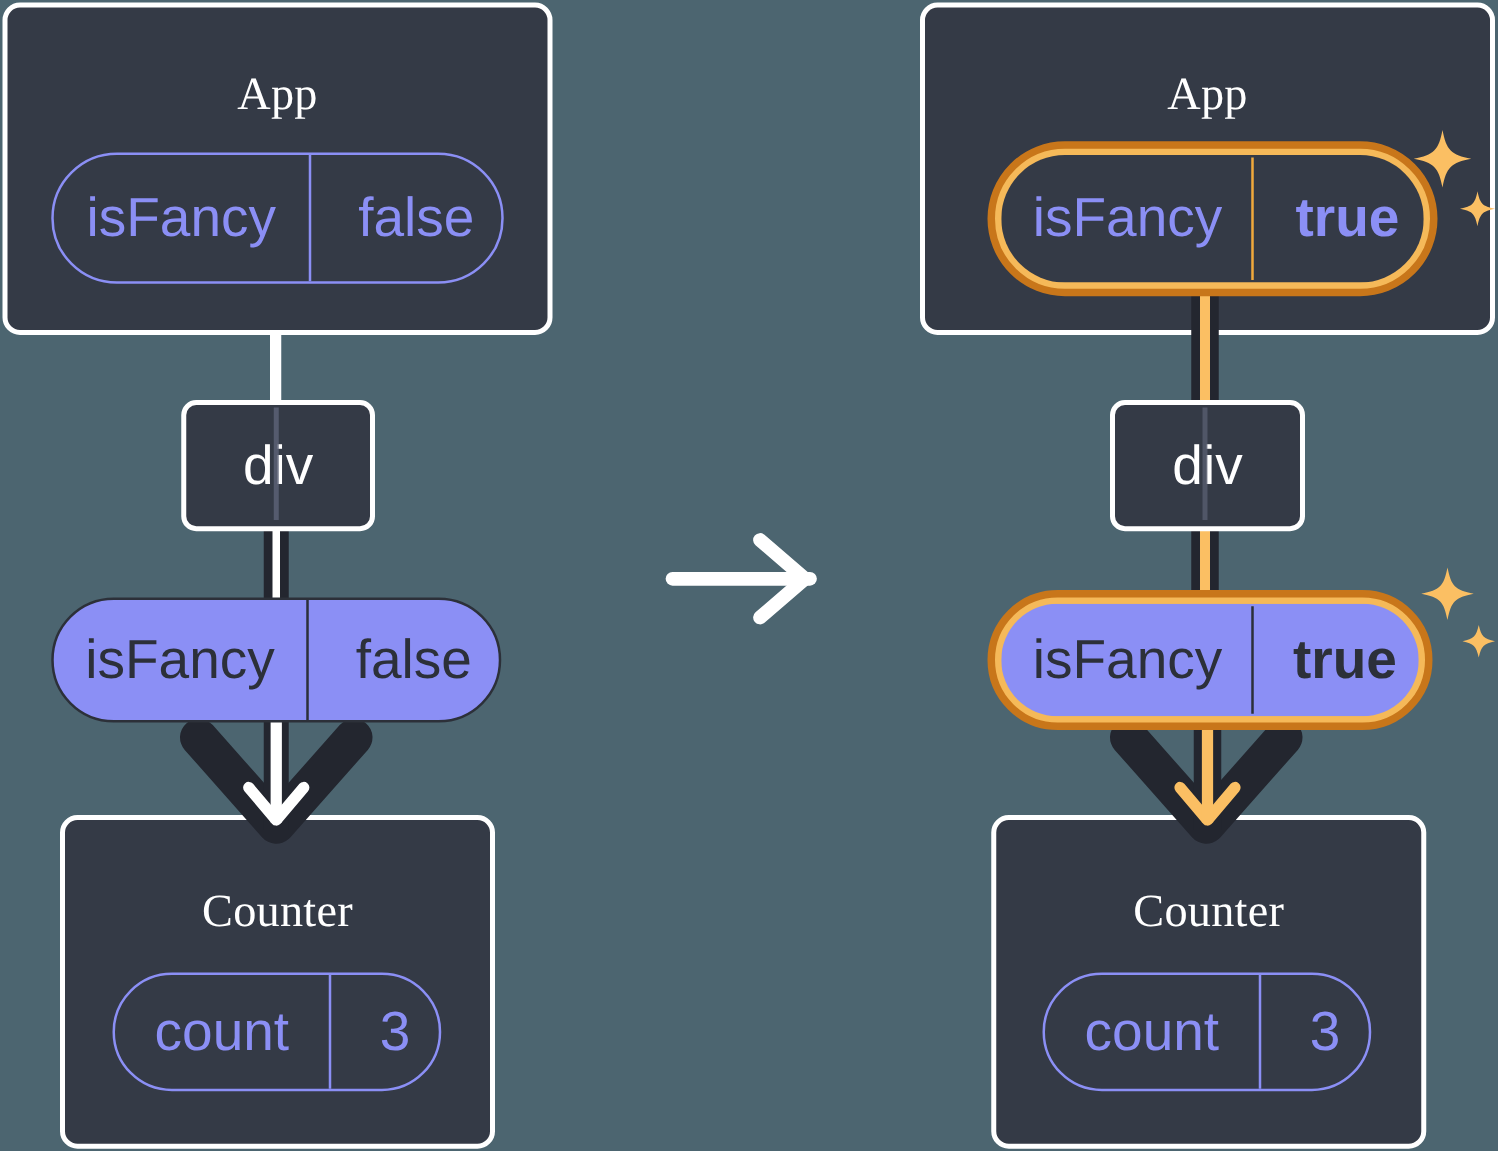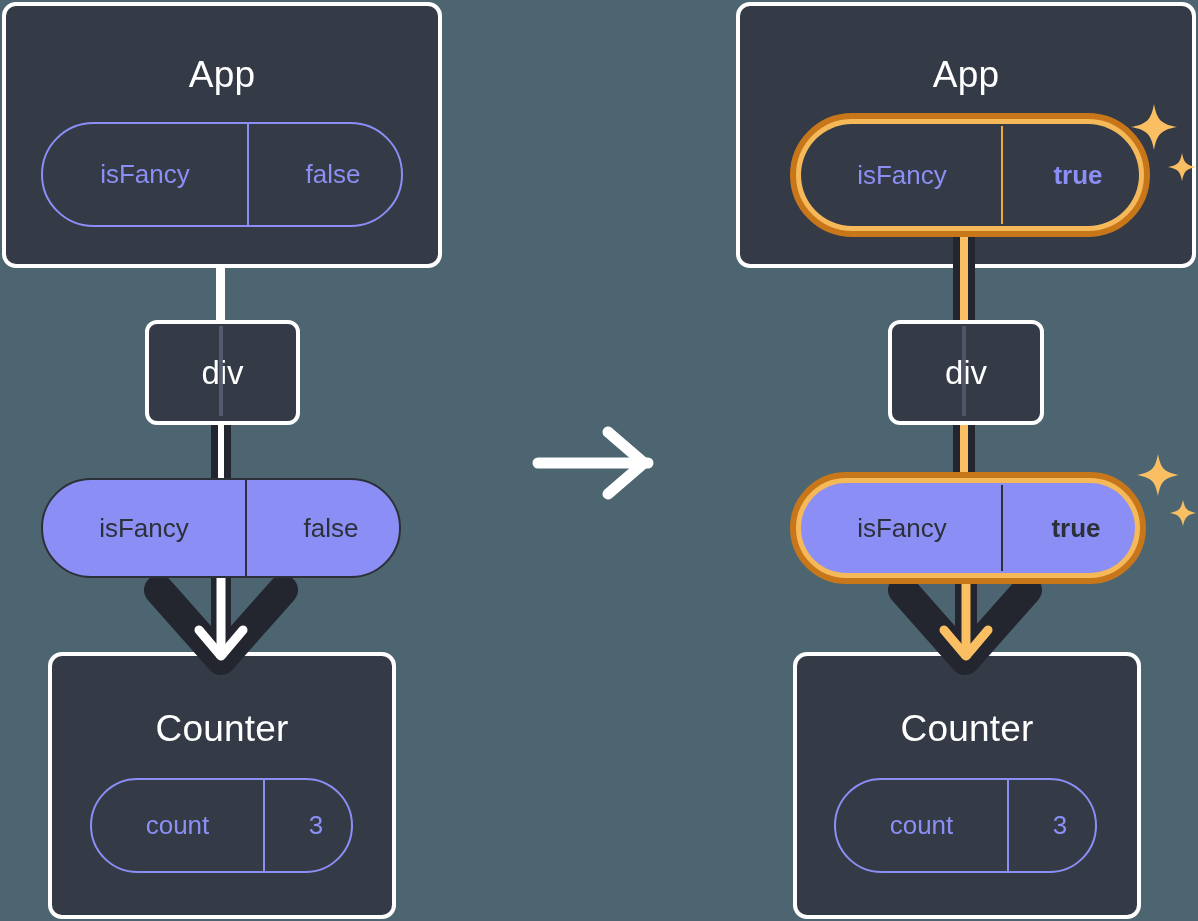--- a/index.html
+++ b/index.html
@@ -29,32 +29,33 @@
   }
   .card-title {
     position: absolute;
     left: 0;
     right: 0;
     text-align: center;
     color: #ffffff;
     font-size: 37px;
     font-weight: 400;
     letter-spacing: 0.2px;
+    font-family: Liberation Serif, serif;
   }
   .div-box {
     position: absolute;
     background: #343a46;
     border: 4px solid #ffffff;
     border-radius: 12px;
     box-sizing: border-box;
     display: flex;
     align-items: center;
     justify-content: center;
     color: #ffffff;
-    font-size: 33px;
+    font-size: 44px;
     z-index: 6;
   }
 
   
   .pill {
     position: absolute;
     box-sizing: border-box;
     display: flex;
     align-items: stretch;
     border-radius: 999px;
@@ -79,21 +80,21 @@
   .pill-solid .pill-val {
     color: #2c3039;
   }
   .pill-solid .pill-key {
     border-right: 2px solid #2c3039;
   }
   .pill-key, .pill-val {
     display: flex;
     align-items: center;
     justify-content: center;
-    font-size: 26px;
+    font-size: 44px;
     box-sizing: border-box;
   }
   .pill-key { flex: none; }
   .pill-val { flex: 1 1 auto; margin-left: 16px; }
   .pill-val.bold { font-weight: bold; }
 
   
   .hl-ring {
     position: absolute;
     box-sizing: border-box;

